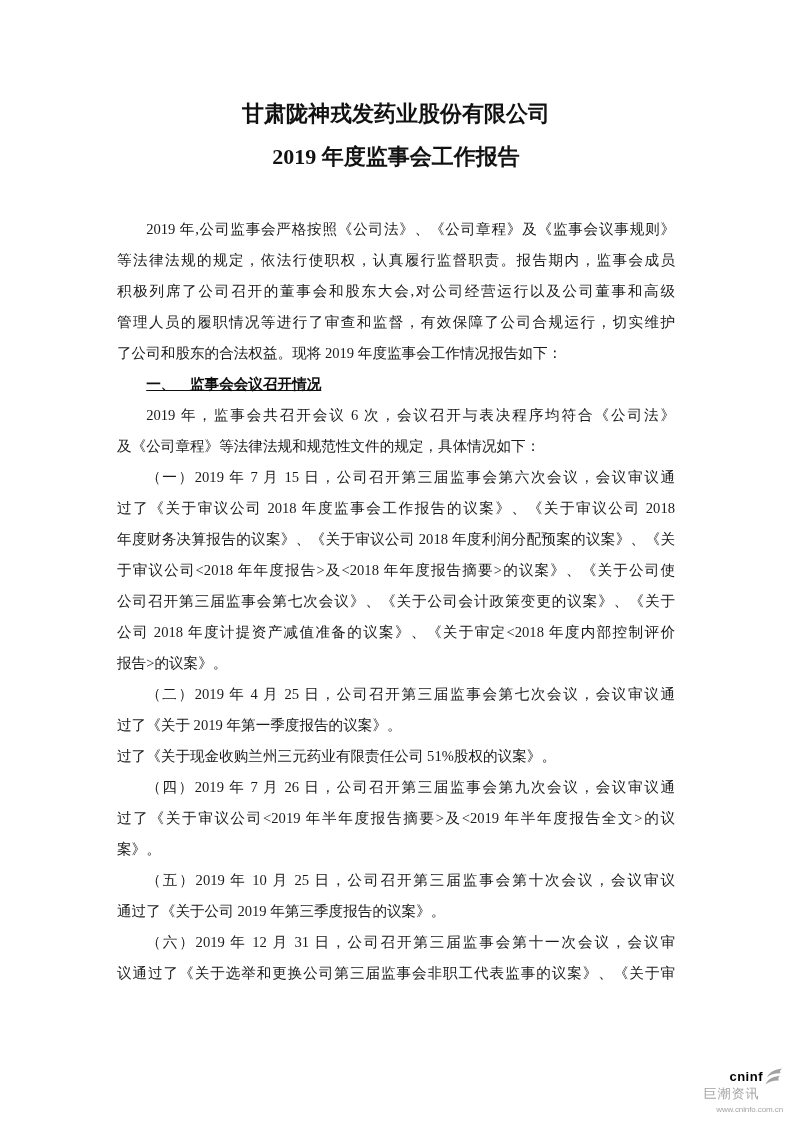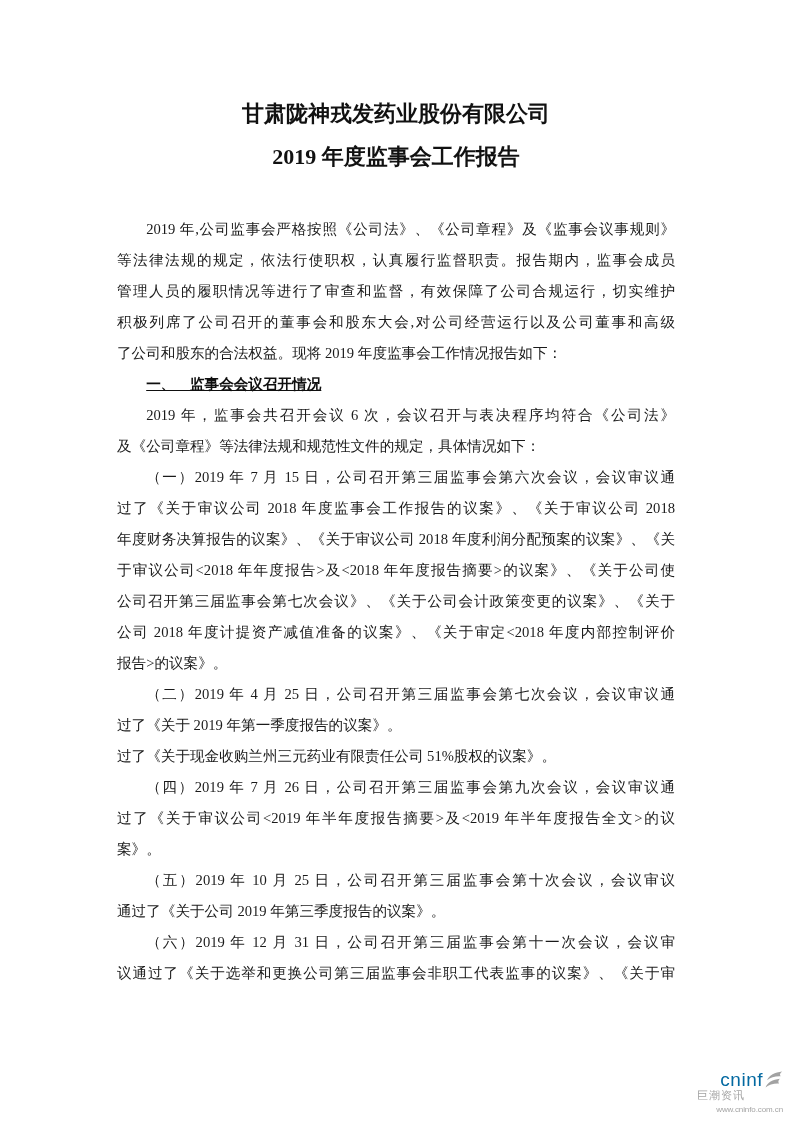--- a/index.html
+++ b/index.html
@@ -49,32 +49,32 @@
     color: #a5a5a5;
     font-family: "Liberation Sans", "DejaVu Sans", sans-serif;
   }
   .wm-row {
     display: flex;
     align-items: center;
     justify-content: flex-end;
     gap: 1px;
   }
   .wm-brand {
-    font-weight: normal;
-    font-size: 19px;
+    font-weight: bold;
+    font-size: 13px;
     letter-spacing: 0.5px;
-    color: #0369a1;
+    color: #000000;
     line-height: 15px;
   }
   .wm-icon { display: inline-flex; }
   .wm-icon svg { width: 19px; height: 19px; }
   .wm-cn {
-    font-size: 11px;
+    font-size: 13px;
     letter-spacing: 1px;
-    text-align: left;
+    text-align: center;
     padding-right: 17px;
     margin-top: -1px;
     color: #a3a3a3;
     white-space: nowrap;
   }
   .wm-url {
     font-size: 8px;
     letter-spacing: -0.1px;
     text-align: right;
     white-space: nowrap;
@@ -85,22 +85,22 @@
 </head>
 <body>
 
 <div class="page">
   <div class="content">
     <div class="doc-title first">甘肃陇神戎发药业股份有限公司</div>
     <div class="doc-title">2019 年度监事会工作报告</div>
     <div class="doc-body" id="doc-body">
         <div class="line indent">2019 年,公司监事会严格按照《公司法》、《公司章程》及《监事会议事规则》</div>
         <div class="line">等法律法规的规定，依法行使职权，认真履行监督职责。报告期内，监事会成员</div>
+        <div class="line">积极列席了公司召开的董事会和股东大会,对公司经营运行以及公司董事和高级</div>
         <div class="line">管理人员的履职情况等进行了审查和监督，有效保障了公司合规运行，切实维护</div>
-        <div class="line">积极列席了公司召开的董事会和股东大会,对公司经营运行以及公司董事和高级</div>
         <div class="line nofill">了公司和股东的合法权益。现将 2019 年度监事会工作情况报告如下：</div>
         <div class="line heading indent nofill">一、　监事会会议召开情况</div>
         <div class="line indent">2019 年，监事会共召开会议 6 次，会议召开与表决程序均符合《公司法》</div>
         <div class="line nofill">及《公司章程》等法律法规和规范性文件的规定，具体情况如下：</div>
         <div class="line indent">（一）2019 年 7 月 15 日，公司召开第三届监事会第六次会议，会议审议通</div>
         <div class="line">过了《关于审议公司 2018 年度监事会工作报告的议案》、《关于审议公司 2018</div>
         <div class="line">年度财务决算报告的议案》、《关于审议公司 2018 年度利润分配预案的议案》、《关</div>
         <div class="line">于审议公司&lt;2018 年年度报告&gt;及&lt;2018 年年度报告摘要&gt;的议案》、《关于公司使</div>
         <div class="line">公司召开第三届监事会第七次会议》、《关于公司会计政策变更的议案》、《关于</div>
         <div class="line">公司 2018 年度计提资产减值准备的议案》、《关于审定&lt;2018 年度内部控制评价</div>

